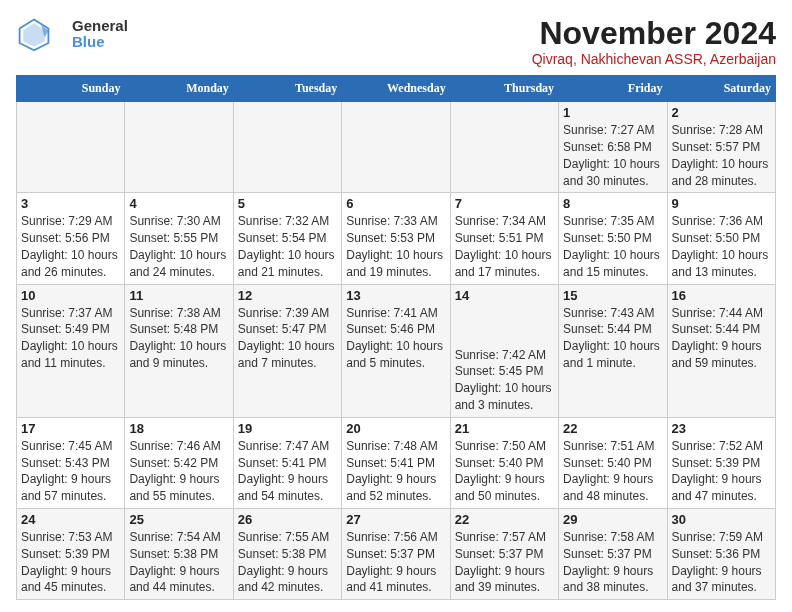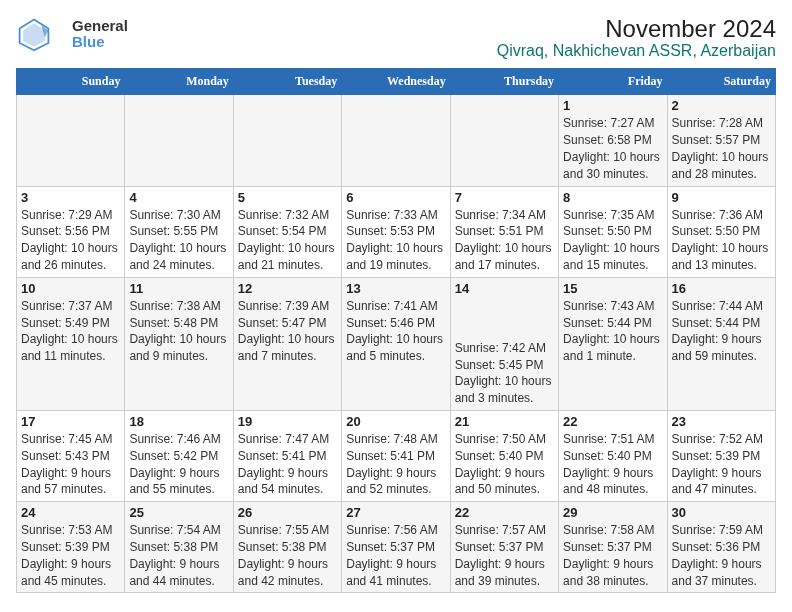--- a/index.html
+++ b/index.html
@@ -37,28 +37,28 @@
       color: #4a90d9;
     }
     .logo-icon {
       width: 36px;
       height: 36px;
     }
     .title-block {
       text-align: right;
     }
     .month-title {
-      font-size: 24px;
-      font-weight: normal;
+      font-size: 32px;
+      font-weight: bold;
       color: #222;
       line-height: 1.1;
     }
     .location {
-      font-size: 16px;
-      color: #0f766e;
+      font-size: 14px;
+      color: #b91c1c;
     }
     table {
       width: 100%;
       border-collapse: collapse;
       table-layout: fixed;
     }
     th {
       background: #2a6db5;
       color: #fff;
       font-size: 12px;

